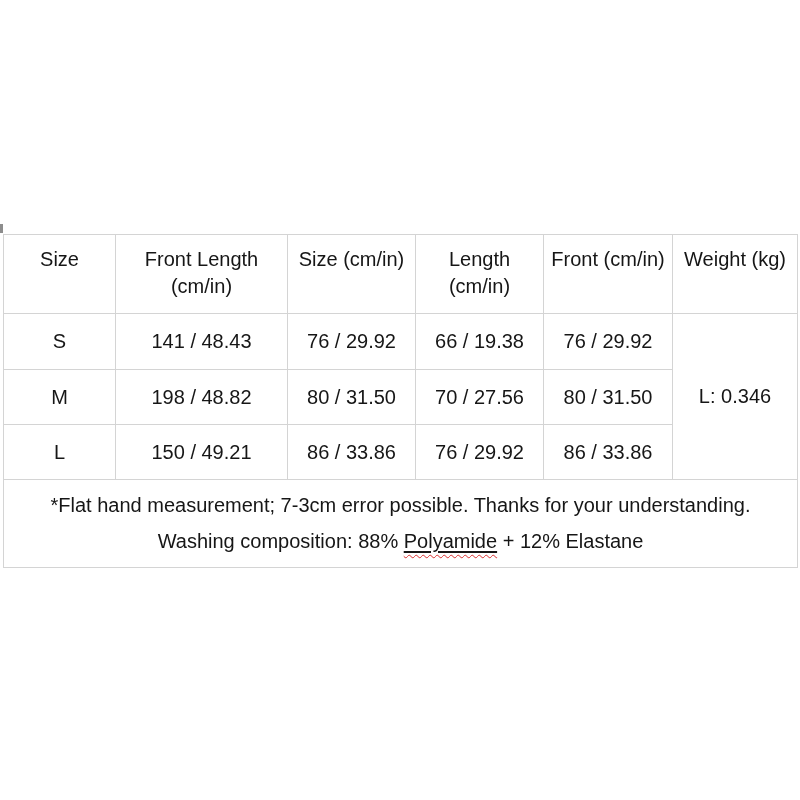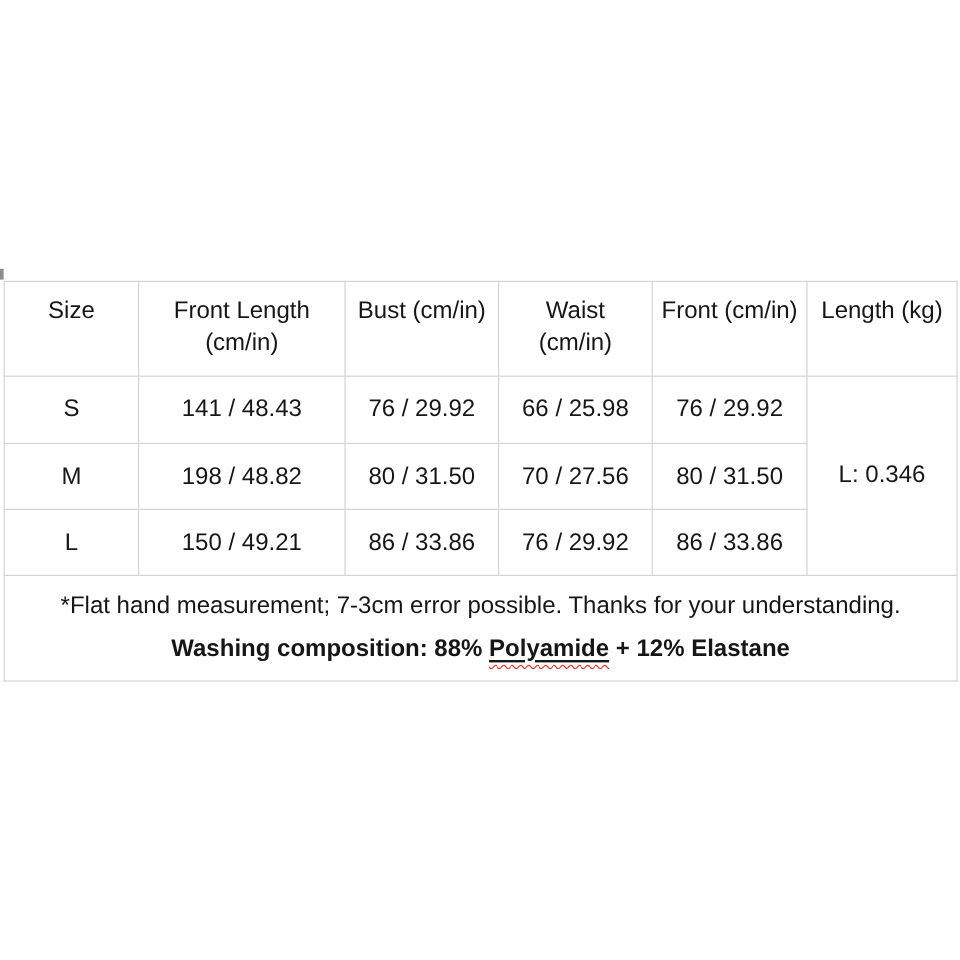--- a/index.html
+++ b/index.html
@@ -65,21 +65,20 @@
   tr.notes-row { height: 88px; }
   td.notes-cell {
     vertical-align: top;
     text-align: center;
   }
   .note-line-1 {
     margin: 12px 0 0 0;
   }
   .note-line-2 {
     margin: 9px 0 0 0;
-    font-weight: bold;
   }
   
   .spell-outer {
     text-decoration-line: underline;
     text-decoration-style: wavy;
     text-decoration-color: #d93030;
     text-decoration-thickness: 1px;
     text-underline-offset: 6px;
   }
   .spell-inner {
@@ -109,40 +108,40 @@
     <thead>
       <tr class="header-row">
         <th>
           <div>Size</div>
         </th>
         <th>
           <div>Front Length</div>
           <div>(cm/in)</div>
         </th>
         <th>
-          <div>Bust (cm/in)</div>
+          <div>Size (cm/in)</div>
         </th>
         <th>
-          <div>Waist</div>
+          <div>Length</div>
           <div>(cm/in)</div>
         </th>
         <th>
           <div>Front (cm/in)</div>
         </th>
         <th>
-          <div>Length (kg)</div>
+          <div>Weight (kg)</div>
         </th>
       </tr>
     </thead>
     <tbody>
       <tr class="data-row-1">
         <td>S</td>
         <td>141 / 48.43</td>
         <td>76 / 29.92</td>
-        <td>66 / 25.98</td>
+        <td>66 / 19.38</td>
         <td>76 / 29.92</td>
         <td class="weight-cell" rowspan="3">L: 0.346</td>
       </tr>
       <tr class="data-row-2">
         <td>M</td>
         <td>198 / 48.82</td>
         <td>80 / 31.50</td>
         <td>70 / 27.56</td>
         <td>80 / 31.50</td>
       </tr>

